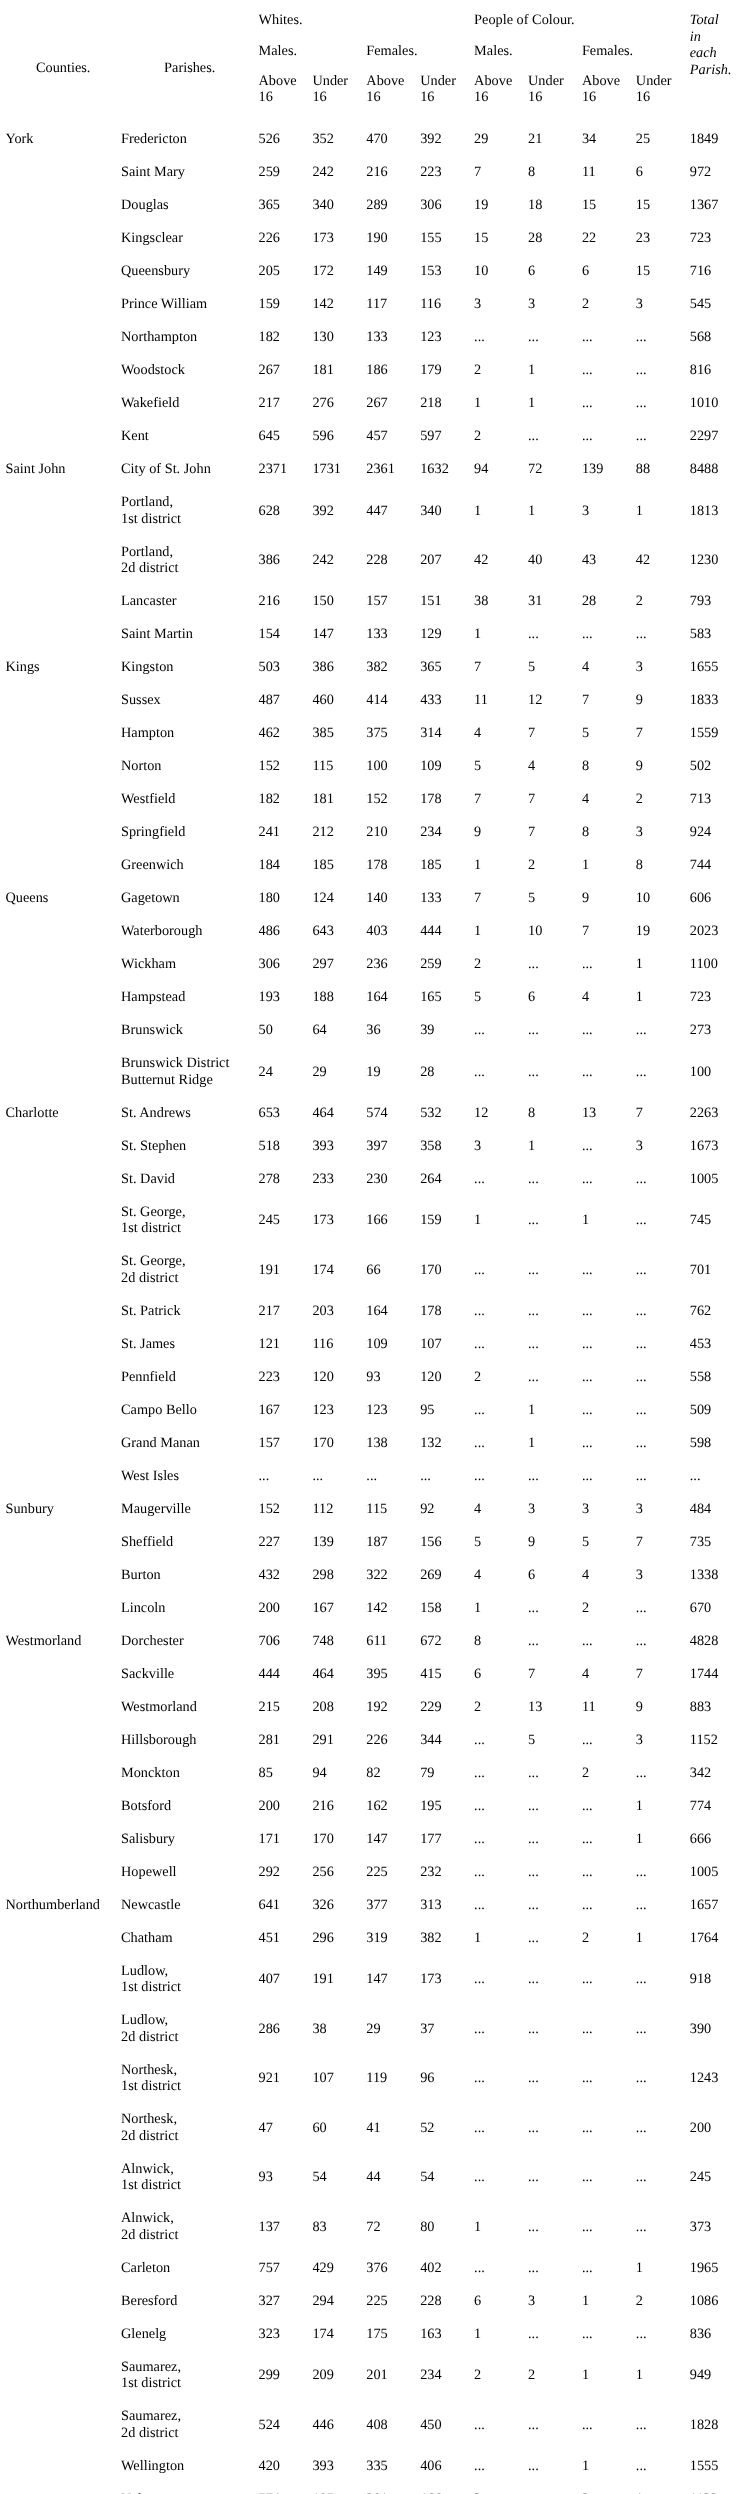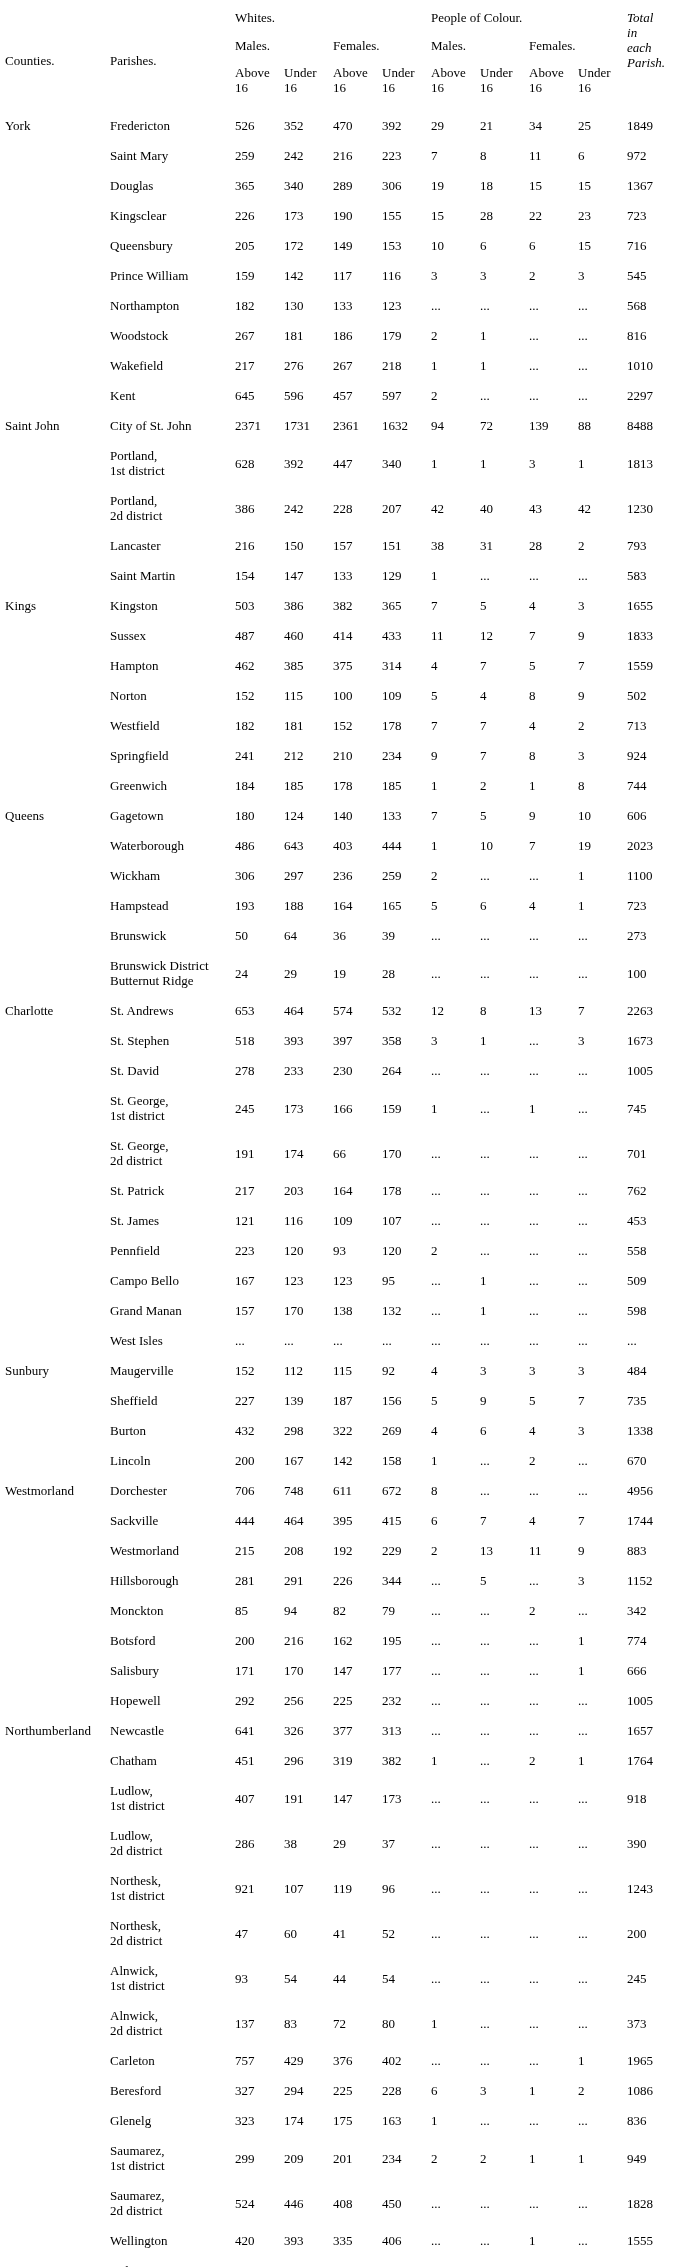--- a/index.html
+++ b/index.html
@@ -31,21 +31,21 @@
     font-weight: normal;
     text-align: left;
     padding: 0;
     white-space: pre-line;
     overflow: hidden;
   }
   thead th { vertical-align: top; }
   thead tr.h1 th { height: 28px; padding-top: 4px; margin-top: 12px; }
   thead tr.h2 th { height: 27px; }
   thead tr.h3 th { height: 46px; }
-  thead th.mid { vertical-align: middle; padding-top: 0; }
+  thead th.mid { vertical-align: middle; padding-top: 0; text-align: center; }
   thead th.total-h { vertical-align: top; padding-top: 4px; font-style: italic; }
 
   tbody td {
     vertical-align: middle;
     padding: 7px 2px 8px 0;
   }
   td.num, th.num { padding-right: 4px; }
 </style>
 </head>
 <body>
@@ -669,21 +669,21 @@
     <td class="county">Westmorland</td>
     <td class="parish">Dorchester</td>
     <td class="num">706</td>
     <td class="num">748</td>
     <td class="num">611</td>
     <td class="num">672</td>
     <td class="num">8</td>
     <td class="num">...</td>
     <td class="num">...</td>
     <td class="num">...</td>
-    <td class="num total">4956</td>
+    <td class="num total">4828</td>
   </tr>
       <tr>
     <td class="county"></td>
     <td class="parish">Sackville</td>
     <td class="num">444</td>
     <td class="num">464</td>
     <td class="num">395</td>
     <td class="num">415</td>
     <td class="num">6</td>
     <td class="num">7</td>

